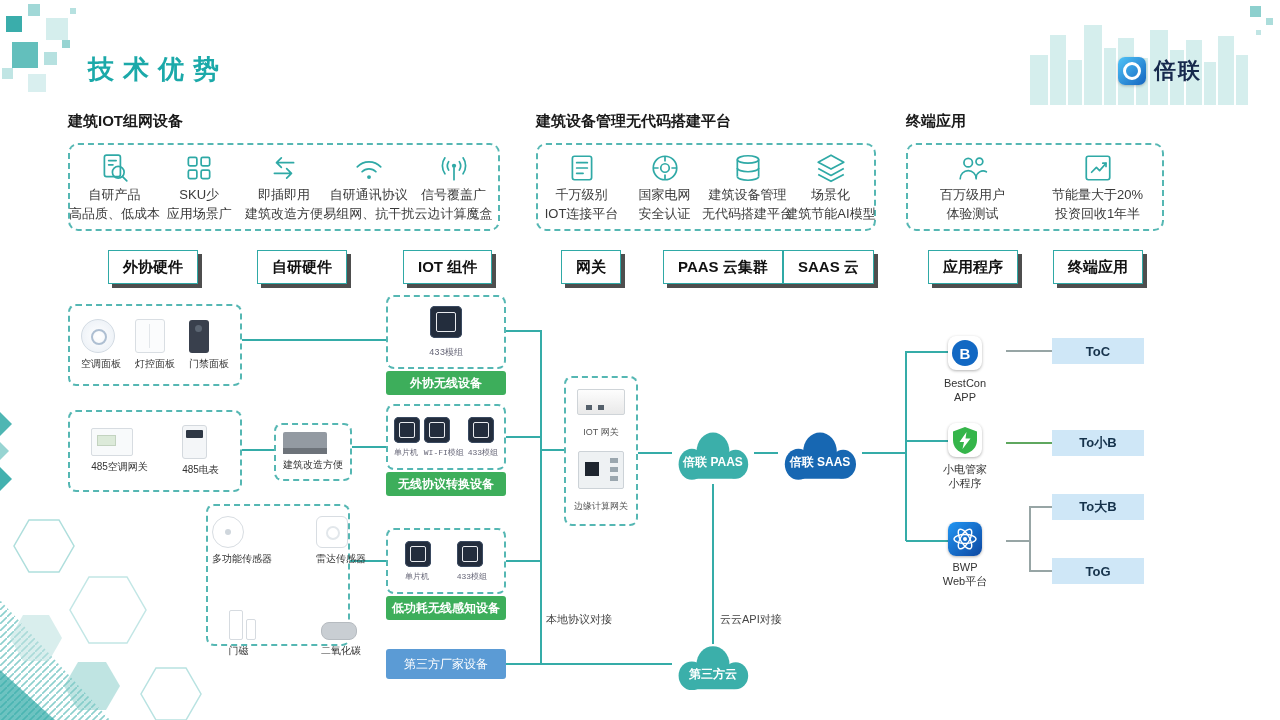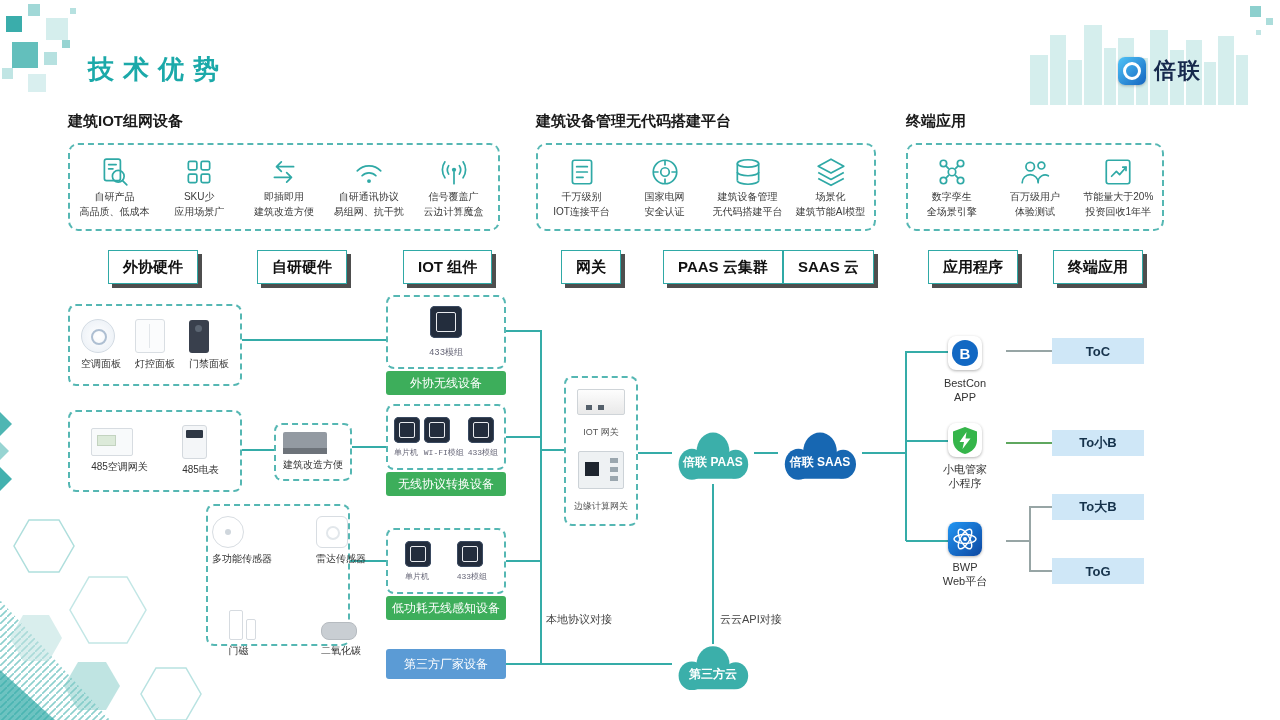--- a/index.html
+++ b/index.html
@@ -13,21 +13,21 @@
             display:flex;align-items:center;justify-content:center;box-shadow:0 1px 3px rgba(0,0,0,.25);}
   .logo-ico span{width:12px;height:12px;border:3px solid #fff;border-radius:50%;display:block;}
   .logo-txt{font-size:22px;font-weight:bold;color:#17294d;letter-spacing:2px;}
   
   .sec-h{position:absolute;font-size:15px;font-weight:bold;color:#1a1a1a;}
   
   .fbox{position:absolute;border:2px dashed #55B7B3;border-radius:10px;background:#fff;
         display:flex;align-items:center;justify-content:space-around;padding:6px 2px;box-sizing:border-box;z-index:2;}
   .fitem{display:flex;flex-direction:column;align-items:center;gap:3px;flex:1;text-align:center;min-width:0;}
   .ficon svg{display:block;}
-  .fl{font-size:10px;color:#3a3a3a;line-height:1.2;white-space:nowrap;}
+  .fl{font-size:13px;color:#3a3a3a;line-height:1.2;white-space:nowrap;}
   
   .tag{position:absolute;background:#fff;border:1px solid #2FA9A6;box-shadow:4px 4px 0 #4e4e4e;
        height:32px;display:flex;align-items:center;justify-content:center;padding:0 14px;
        font-size:15px;font-weight:bold;color:#111;z-index:3;white-space:nowrap;}
   
   .dbox{position:absolute;border:2px dashed #55B7B3;border-radius:8px;background:#fff;
         box-sizing:border-box;z-index:2;display:flex;align-items:center;justify-content:space-around;padding:6px 4px;}
   .ditem{display:flex;flex-direction:column;align-items:flex-start;justify-content:flex-end;gap:4px;text-align:center;}
   .dev-label{font-size:10px;color:#333;white-space:nowrap;}
   
@@ -53,21 +53,21 @@
   .img-door i:last-child{width:8px;height:19px;}
   .img-co2{width:34px;height:16px;background:#c9ced3;border:1px solid #b6bbc0;border-radius:8px;}
   
   .chipimg{width:32px;height:32px;background:#232d3d;border-radius:5px;position:relative;box-shadow:inset 0 0 0 1px #3a4a61;}
   .chipimg::after{content:"";position:absolute;left:6px;top:6px;right:6px;bottom:6px;border:1px solid #e9ebef;border-radius:2px;}
   .chipimg.sm{width:26px;height:26px;}
   .chipimg.sm::after{left:5px;top:5px;right:5px;bottom:5px;}
   .chip-label{font-size:8px;color:#667;white-space:nowrap;font-family:Liberation Mono, monospace;}
   .banner{position:absolute;color:#fff;font-size:12px;display:flex;align-items:center;justify-content:center;
           border-radius:3px;z-index:2;white-space:nowrap;}
-  .banner.green{background:#3DAE5B;}
+  .banner.green{background:#3DAE5B;font-weight:bold;}
   .banner.blue{background:#5B9BD5;}
   
   .gwbox{position:absolute;border:2px dashed #55B7B3;border-radius:8px;background:#fff;box-sizing:border-box;
          display:flex;flex-direction:column;align-items:center;justify-content:space-evenly;z-index:2;}
   .gw-device{width:46px;height:24px;background:linear-gradient(#fdfdfd,#e9e9e9);border:1px solid #cfd4d8;border-radius:2px;position:relative;}
   .gw-device::after{content:"";position:absolute;left:8px;bottom:4px;width:6px;height:5px;background:#55606b;box-shadow:12px 0 0 #55606b;}
   .gw-board{width:44px;height:36px;background:#eef1f3;border:1px solid #ccd2d7;border-radius:2px;position:relative;}
   .gw-board::after{content:"";position:absolute;left:6px;top:10px;width:14px;height:14px;background:#1d242e;}
   .gw-board::before{content:"";position:absolute;right:5px;top:6px;width:8px;height:5px;background:#9aa6ae;box-shadow:0 9px 0 #9aa6ae,0 18px 0 #9aa6ae;}
   .gw-label{font-size:9px;color:#555;}
@@ -276,34 +276,20 @@
           </svg>
         </span>
       <span class="fl">场景化</span>
       <span class="fl">建筑节能AI模型</span>
     </div>
   </div>
 
   <div class="fbox" style="left:906px;top:143px;width:258px;height:88px">
     <div class="fitem">
       <span class="ficon">
-        <svg width="32" height="32" viewBox="0 0 30 30" fill="none" stroke="#2FA9A6" stroke-width="1.6">
-          <circle cx="7" cy="7" r="3"></circle>
-            <circle cx="23" cy="7" r="3"></circle>
-            <circle cx="7" cy="23" r="3"></circle>
-            <circle cx="23" cy="23" r="3"></circle>
-          <circle cx="15" cy="15" r="3.5"></circle>
-            <path d="M9.5 9.5 L12 12 M20.5 9.5 L18 12 M9.5 20.5 L12 18 M20.5 20.5 L18 18"></path>
-          </svg>
-        </span>
-      <span class="fl">数字孪生</span>
-      <span class="fl">全场景引擎</span>
-    </div>
-    <div class="fitem">
-      <span class="ficon">
         <svg width="32" height="32" viewBox="0 0 30 30" fill="none" stroke="#2FA9A6" stroke-width="1.6" stroke-linecap="round">
           <circle cx="10.5" cy="10" r="4"></circle>
             <path d="M3 25 a7.5 7.5 0 0 1 15 0"></path>
           <circle cx="21" cy="9" r="3.2"></circle>
             <path d="M18 24 a6.5 6.5 0 0 1 9.5 -5.5"></path>
           </svg>
         </span>
       <span class="fl">百万级用户</span>
       <span class="fl">体验测试</span>
     </div>

